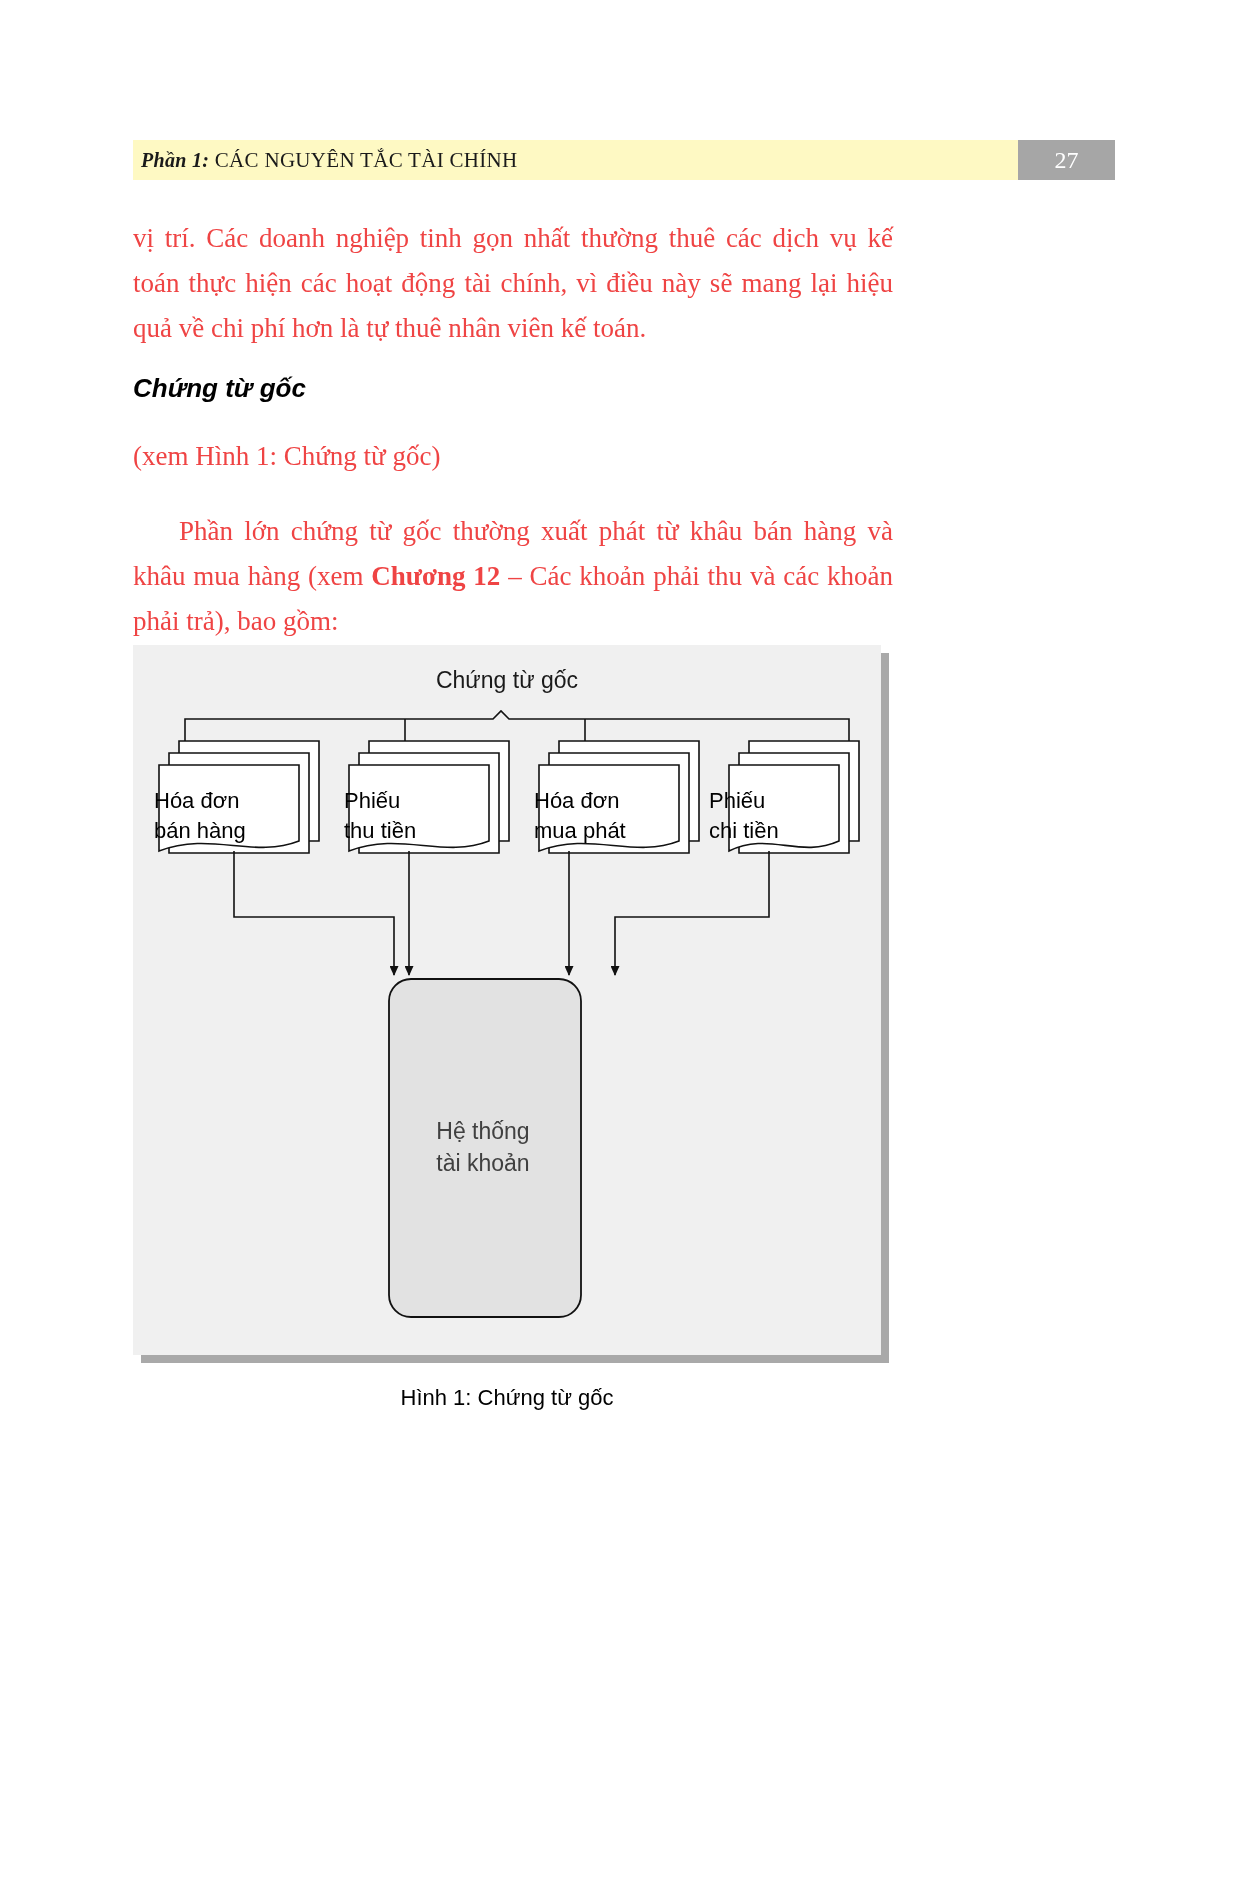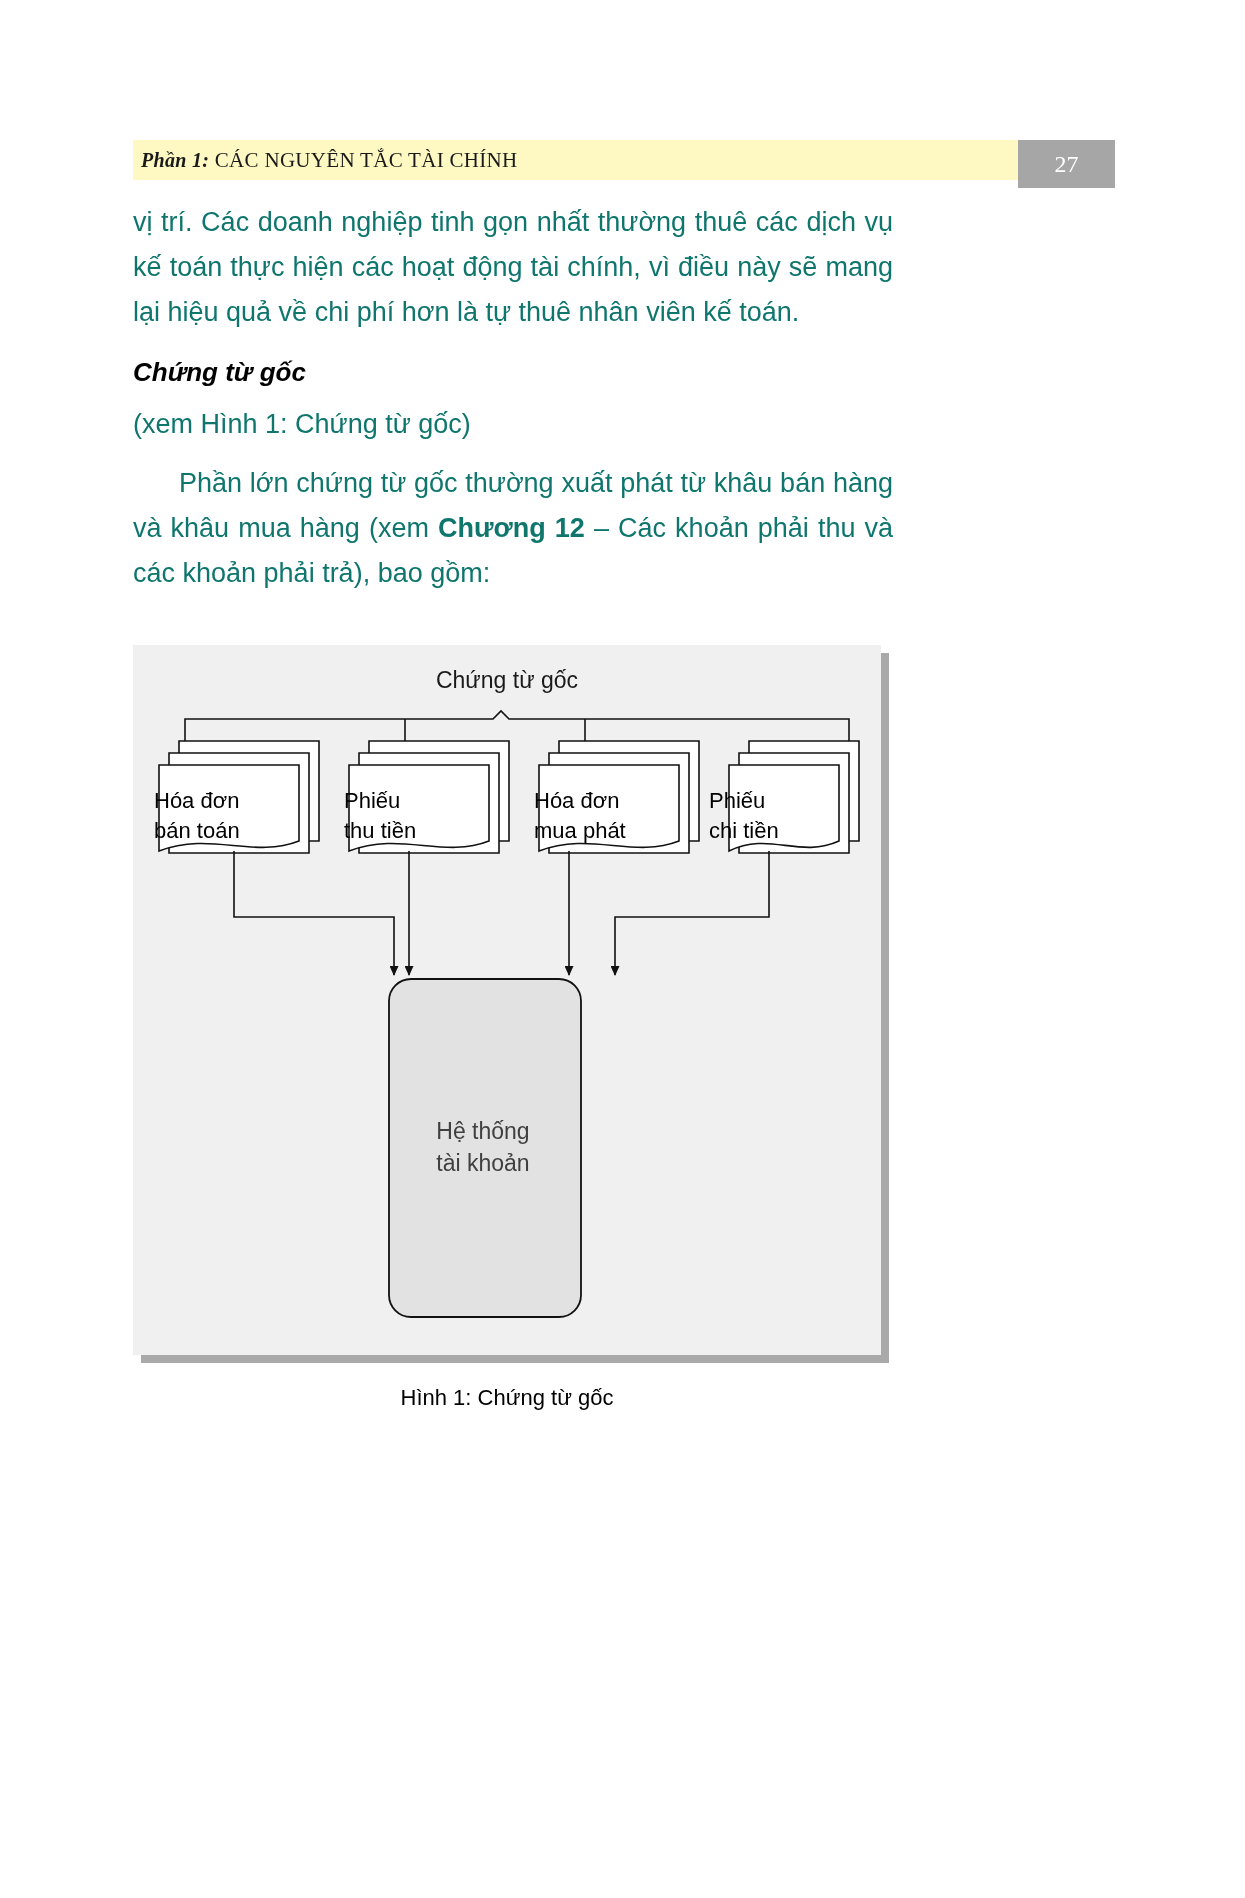--- a/index.html
+++ b/index.html
@@ -33,42 +33,42 @@
     white-space:nowrap;
   }
   .header-text .part{
     font-style:italic;
     font-weight:bold;
     font-size:20px;
   }
   .header-page{
     position:absolute;
     right:0; top:0;
-    width:97px; height:48px;
+    width:97px; height:40px;
     background:#a6a6a6;
     color:#ffffff;
     font-family:"Liberation Serif", serif;
     font-size:24px;
     display:flex;
     align-items:center;
     justify-content:center;
   }
 
   
   .content{
     position:absolute;
     left:133px; top:200px;
     width:760px;
   }
   p.body{
-    margin:0 0 0 0;
-    font-family:Liberation Sans, sans-serif;
+    margin:16px 0 0 0;
+    font-family:Liberation Serif, serif;
     font-size:27px;
     line-height:45px;
-    color:#0f766e;
+    color:#ef4444;
     text-align:justify;
     text-justify:inter-word;
   }
   p.body.indent{ text-indent:46px; }
   p.body b{ font-weight:bold; }
 
   h2.sec{
     margin:30px 0 0 0;
     font-family:"Liberation Sans", sans-serif;
     font-size:29px;
@@ -229,21 +229,21 @@
 
         <g>
           <rect x="256" y="334" width="192" height="338" rx="22" ry="22" fill="#e2e2e2" stroke="#111" stroke-width="1.8"></rect>
         </g>
       </svg>
 
       <div class="fig-title">Chứng từ gốc</div>
 
       <div class="doc-label" style="left:21px;  top:141px;">
         <div>Hóa đơn</div>
-        <div>bán toán</div>
+        <div>bán hàng</div>
       </div>
       <div class="doc-label" style="left:211px; top:141px;">
         <div>Phiếu</div>
         <div>thu tiền</div>
       </div>
       <div class="doc-label" style="left:401px; top:141px;">
         <div>Hóa đơn</div>
         <div>mua phát</div>
       </div>
       <div class="doc-label" style="left:576px; top:141px;">

